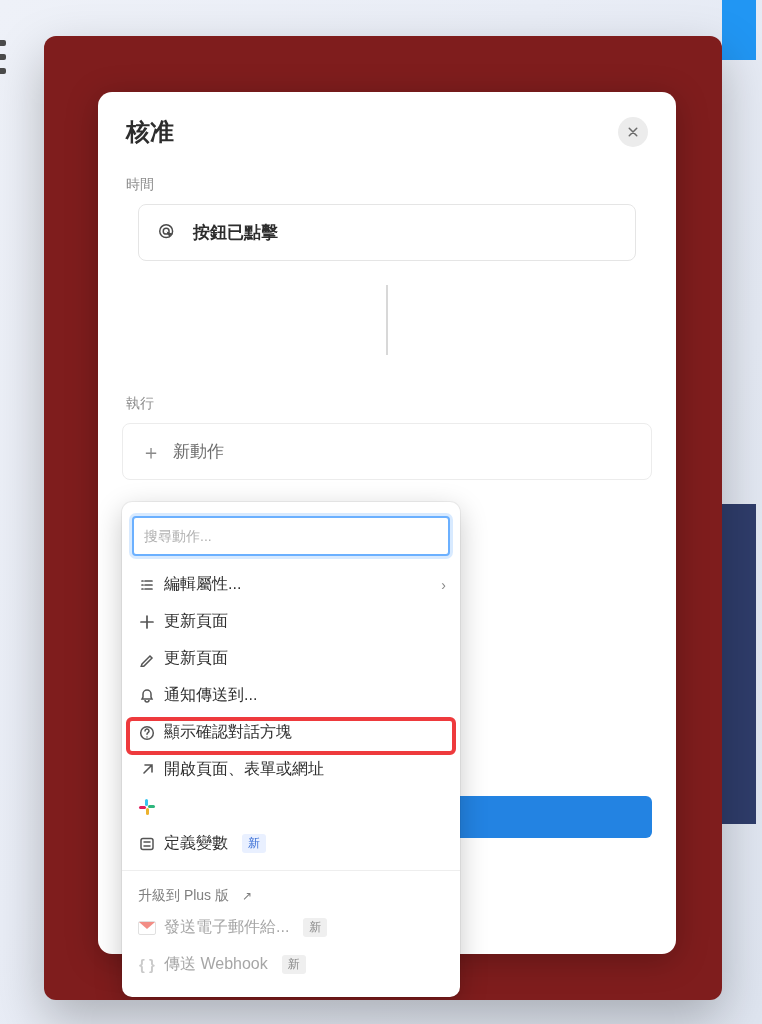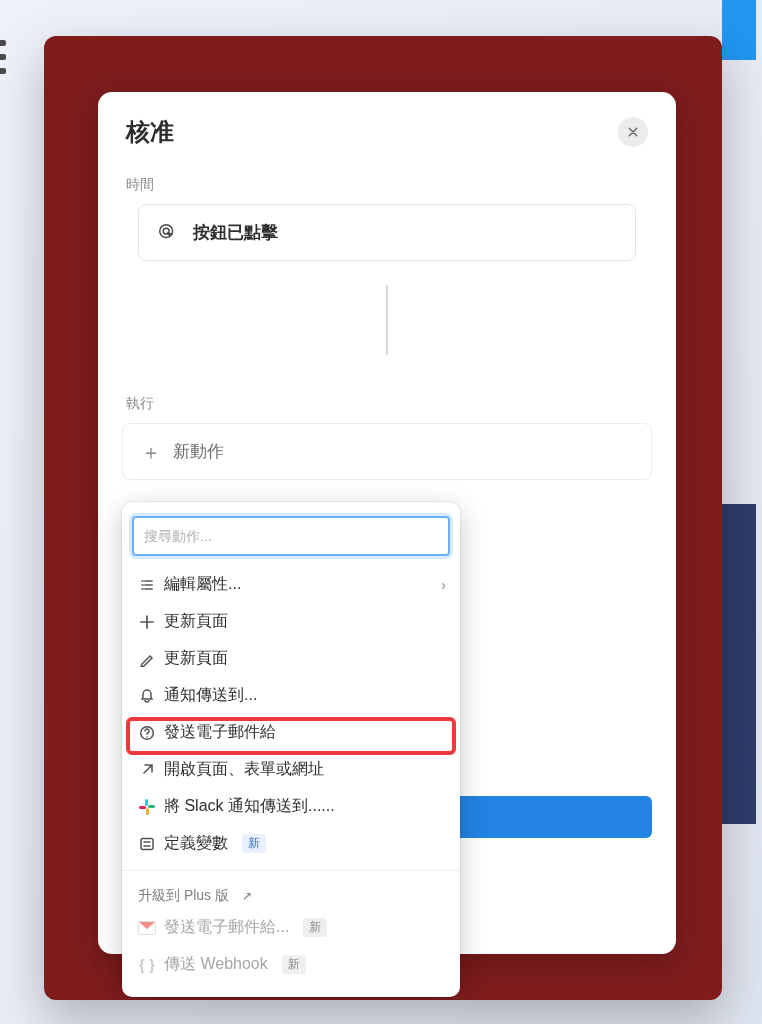--- a/index.html
+++ b/index.html
@@ -276,21 +276,21 @@
         <span class="mi-label">通知傳送到...</span>
       </div>
 
       <div class="menu-item">
         <span class="mi-icon">
           <svg viewBox="0 0 16 16" width="16" height="16">
               <circle cx="8" cy="8" r="6.3" fill="none" stroke="currentColor" stroke-width="1.5"></circle>
               <path d="M6 6a2 2 0 113 1.7c-.7.4-1 .8-1 1.6M8 12h.01" fill="none" stroke="currentColor" stroke-width="1.5" stroke-linecap="round"></path>
             </svg>
         </span>
-        <span class="mi-label">發送電子郵件給</span>
+        <span class="mi-label">顯示確認對話方塊</span>
       </div>
 
       <div class="menu-item">
         <span class="mi-icon">
           <svg viewBox="0 0 16 16" width="16" height="16">
               <path d="M6 3h7v7M13 3L5 11" stroke="currentColor" stroke-width="1.6" fill="none" stroke-linecap="round"></path>
             </svg>
         </span>
         <span class="mi-label">開啟頁面、表單或網址</span>
       </div>
@@ -299,21 +299,20 @@
         <span class="mi-icon slack-icon">
           <svg viewBox="0 0 18 18">
               <g>
             <rect x="7" y="1" width="3" height="7" rx="1.5" fill="#36C5F0"></rect>
             <rect x="10" y="7" width="7" height="3" rx="1.5" fill="#2EB67D"></rect>
             <rect x="8" y="10" width="3" height="7" rx="1.5" fill="#ECB22E"></rect>
             <rect x="1" y="8" width="7" height="3" rx="1.5" fill="#E01E5A"></rect>
           </g>
             </svg>
         </span>
-        <span class="mi-label">將 Slack 通知傳送到......</span>
       </div>
 
       <div class="menu-item">
         <span class="mi-icon">
           <svg viewBox="0 0 16 16" width="16" height="16">
               <rect x="2" y="2.5" width="12" height="11" rx="2" fill="none" stroke="currentColor" stroke-width="1.5"></rect>
               <path d="M5 6h6M5 10h6" stroke="currentColor" stroke-width="1.5" stroke-linecap="round"></path>
             </svg>
         </span>
         <span class="mi-label">定義變數</span>

